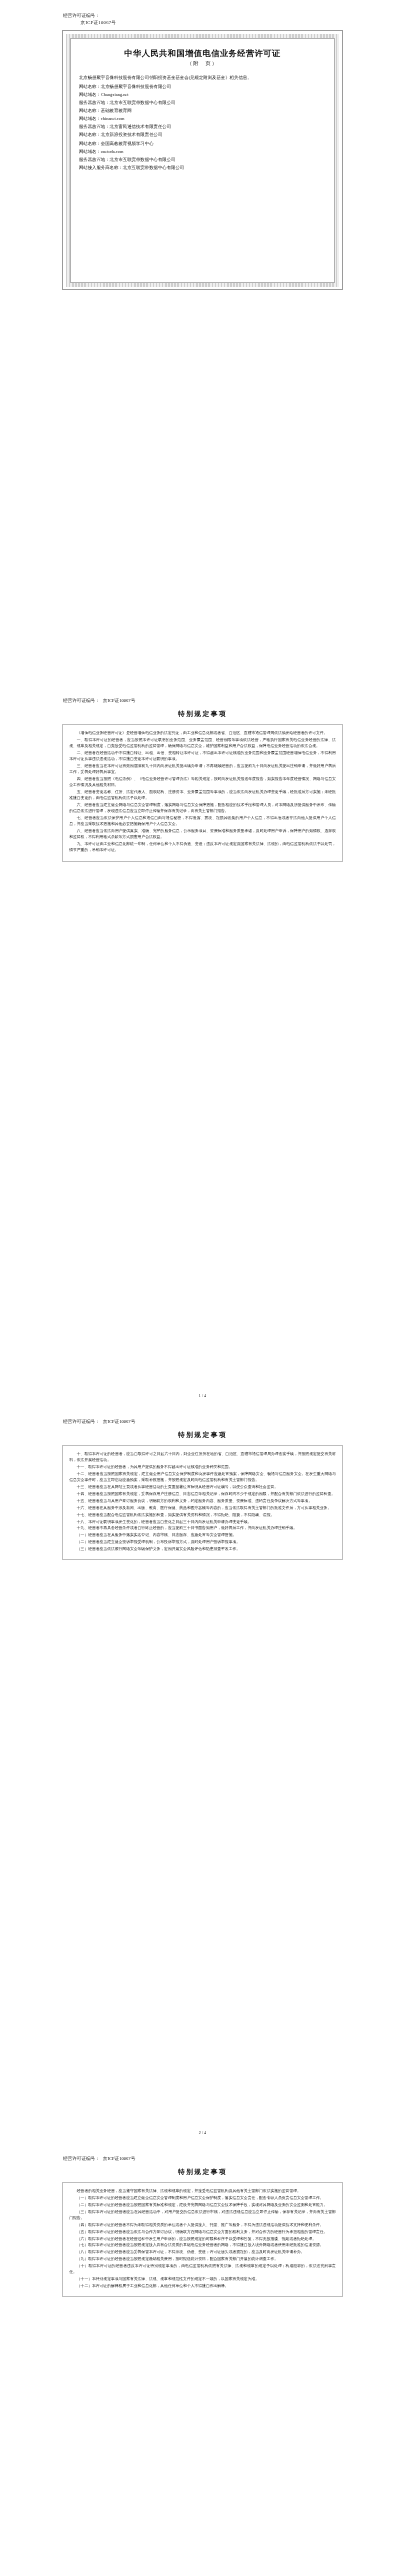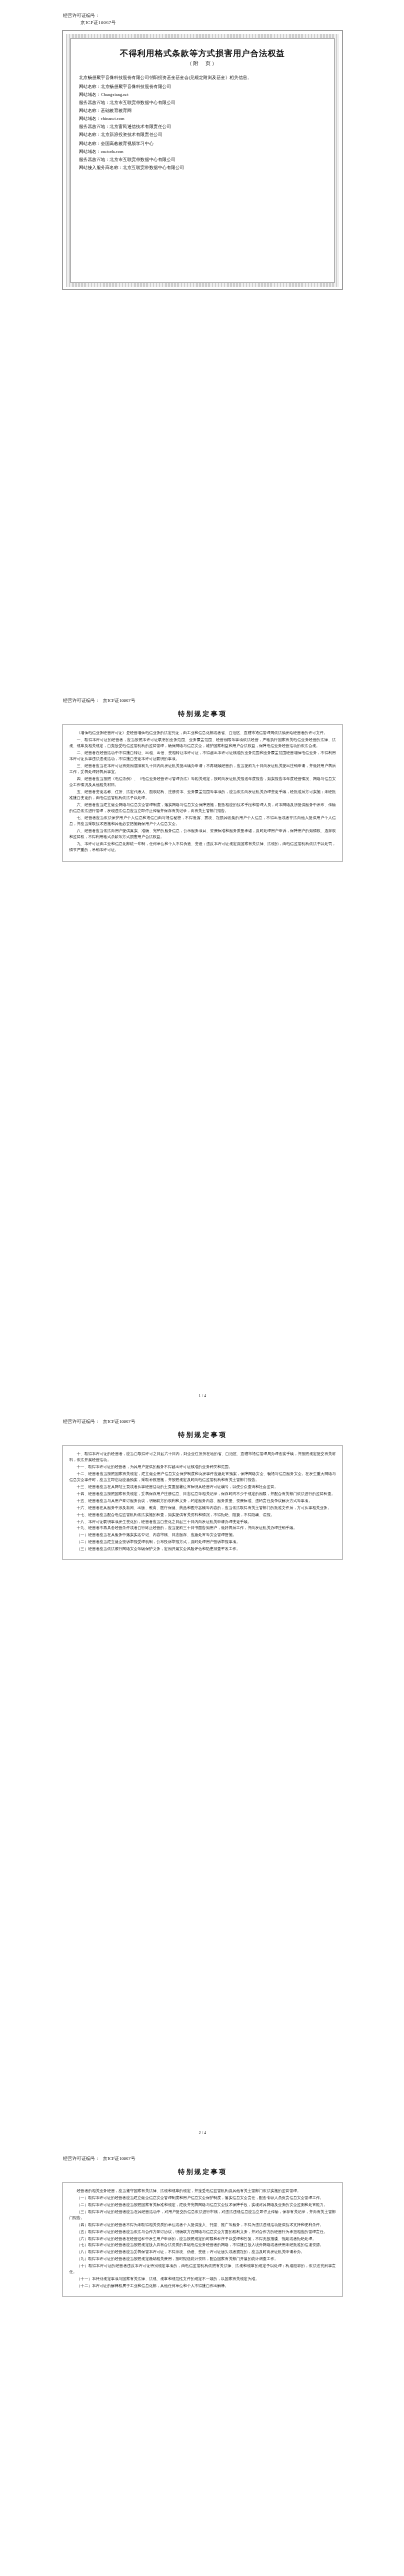--- a/index.html
+++ b/index.html
@@ -134,21 +134,21 @@
     <div class="head-row">
       <span>经营许可证编号：</span>
     </div>
     <div class="head-row">
       <span class="lic-no">京ICP证10067号</span>
     </div>
   </div>
 
   <div class="cert-frame">
     <div class="cert-inner">
-      <div class="cert-title">不得利用格式条款等方式损害用户合法权益</div>
+      <div class="cert-title">中华人民共和国增值电信业务经营许可证</div>
       <div class="cert-subtitle">（附　页）</div>
       <div class="cert-lines">
         <div class="ln"><span class="lbl"></span><span class="val">北京畅想聚宇音像科技股份有限公司朝阳投资基金基金会(见规定附则及基金》相关信息。</span></div>
         <div class="ln"><span class="lbl">网站名称：</span><span class="val">北京畅想聚宇音像科技股份有限公司</span></div>
         <div class="ln"><span class="lbl">网站域名：</span><span class="val">Changxiang.net</span></div>
         <div class="ln"><span class="lbl">服务器放置地：</span><span class="val">北京市互联宽带数据中心有限公司</span></div>
         <div class="ln"><span class="lbl">网站名称：</span><span class="val">基础教育教育网</span></div>
         <div class="ln"><span class="lbl">网站域名：</span><span class="val">chinanet.com</span></div>
         <div class="ln"><span class="lbl">服务器放置地：</span><span class="val">北京富民通信技术有限责任公司</span></div>
         <div class="ln"><span class="lbl">网站名称：</span><span class="val">北京新浪投资技术有限责任公司</span></div>

